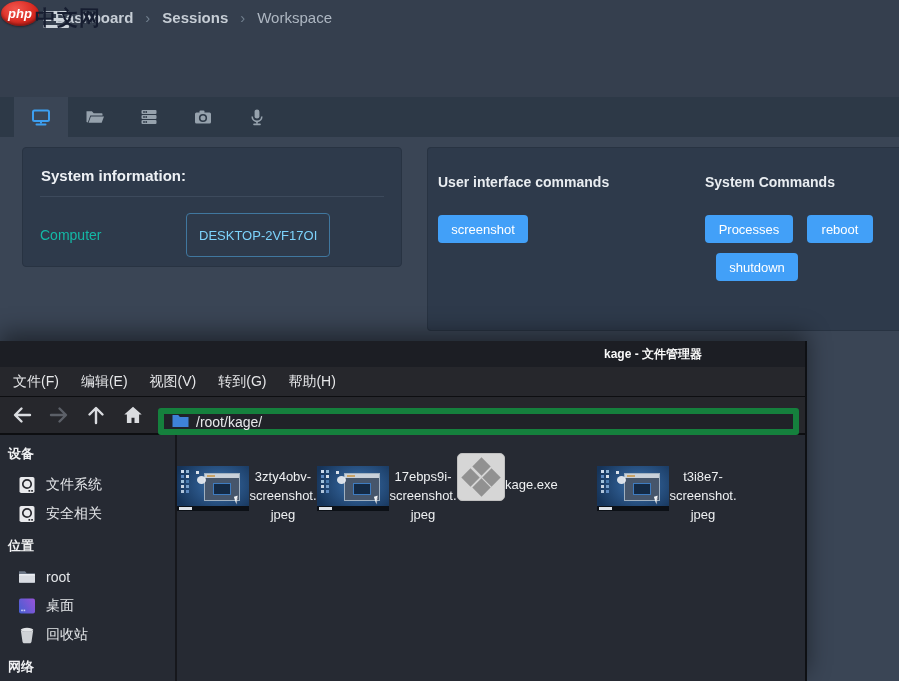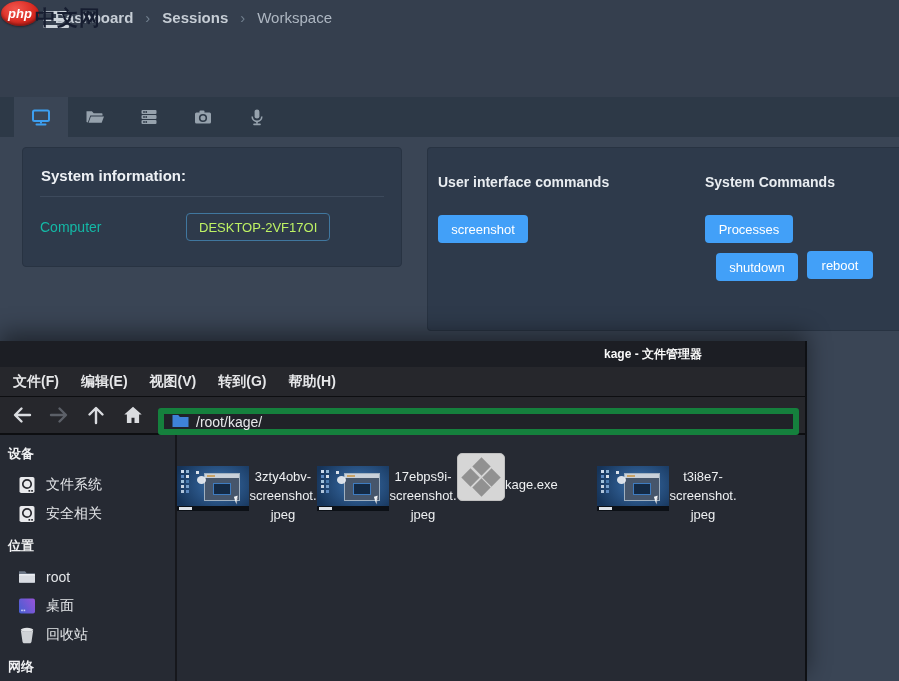--- a/index.html
+++ b/index.html
@@ -27,40 +27,40 @@
   .tabbar { position:absolute; left:0; top:97px; right:0; height:40px; background:#2d3947; display:flex; padding-left:14px; }
   .tab { width:54px; height:40px; display:flex; align-items:center; justify-content:center; cursor:pointer; }
   .tab.active { background:#3a4555; }
 
   .panel { position:absolute; background:#2e3a4b; border:1px solid #283342; border-radius:4px; }
   .sys-panel { left:22px; top:147px; width:380px; height:120px; }
   .panel-title { margin:19px 0 0 18px; font-size:15px; font-weight:bold; color:#eef1f5; }
   .panel-divider { height:1px; background:#3d4a5c; margin:12px 17px 0; }
   .sys-row { margin:16px 0 0 17px; display:flex; align-items:center; }
   .sys-label { font-size:14px; color:#14b8a6; width:146px; }
-  .badge { display:inline-flex; align-items:center; justify-content:center; min-width:128px; height:28px;
-    border:1px solid #40779f; border-radius:4px; color:#bef264; font-size:13px; padding:0 12px; }
+  .badge { display:inline-flex; align-items:center; justify-content:center; min-width:128px; height:44px;
+    border:1px solid #40779f; border-radius:4px; color:#7dd3fc; font-size:13px; padding:0 12px; }
 
   .cmd-panel { left:427px; top:147px; width:473px; height:184px; border-right:none; border-radius:4px 0 0 4px; }
   .cmd-header { position:absolute; top:26px; font-size:14px; font-weight:bold; color:#e9edf1; white-space:nowrap; }
   .h-ui { left:10px; } .h-sys { left:277px; }
   .btn { position:absolute; background:#42a0f8; color:#fff; border:none; border-radius:4px; font-size:13px;
     font-family:inherit; display:flex; align-items:center; justify-content:center; cursor:pointer; height:28px; }
   .btn-screenshot { left:10px;  top:67px;  width:90px; }
   .btn-processes  { left:277px; top:67px;  width:88px; }
-  .btn-reboot     { left:379px; top:67px;  width:66px;margin-top:36px; }
+  .btn-reboot     { left:379px; top:67px;  width:66px; }
   .btn-shutdown   { left:288px; top:105px; width:82px; }
 
   
   .fm { position:absolute; left:0; top:341px; width:807px; height:340px; z-index:50; background:#262a33;
     box-shadow:0 -8px 22px rgba(0,0,0,.45); border-right:2px solid #0e1014; display:flex; flex-direction:column; }
   .fm-titlebar { height:26px; background:#1c1e24; position:relative; flex:none; }
   .fm-title { position:absolute; left:653px; top:50%; transform:translate(-50%,-50%); font-size:12px; font-weight:bold; color:#fafafa; white-space:nowrap; }
   .fm-menubar { height:30px; background:#26272c; display:flex; align-items:center; padding-left:2px; flex:none; border-bottom:1px solid #0d0e11; }
-  .fm-menu-item { padding:0 11px; height:100%; display:flex; align-items:center; font-size:14px; color:#e6e7e9; cursor:pointer;font-weight:bold; }
+  .fm-menu-item { padding:0 11px; height:100%; display:flex; align-items:center; font-size:14px; color:#e6e7e9; cursor:pointer; }
   .fm-toolbar { height:38px; background:#26272c; display:flex; align-items:center; flex:none; border-bottom:2px solid #0d0e11; }
   .tool-btn { width:32px; height:28px; display:flex; align-items:center; justify-content:center; margin-left:5px; border-radius:3px; cursor:pointer; flex:none; }
   .tool-btn:first-child { margin-left:6px; }
   .path-field { flex:1; height:27px; margin:12px 6px 0 9px; background:#202228; border:6px solid #15803d; border-radius:3px;
     display:flex; align-items:flex-start; padding:0 8px; gap:7px; cursor:text; }
   .path-text { font-size:14px; color:#e8e9eb; white-space:nowrap; }
 
   .fm-body { flex:1; display:flex; overflow:hidden; }
   .fm-side { width:177px; flex:none; border-right:2px solid #16171c; padding-top:7px; overflow:hidden; }
   .side-header { font-size:13px; font-weight:bold; color:#f0f1f3; padding:3px 8px 7px; }

